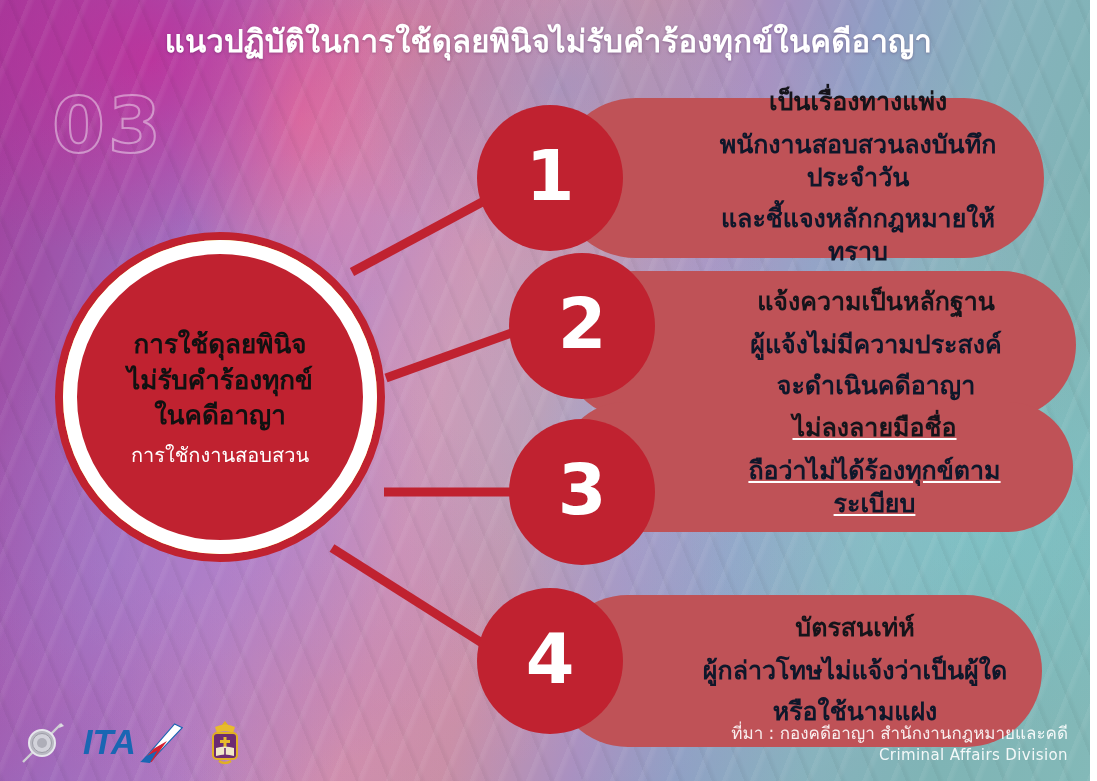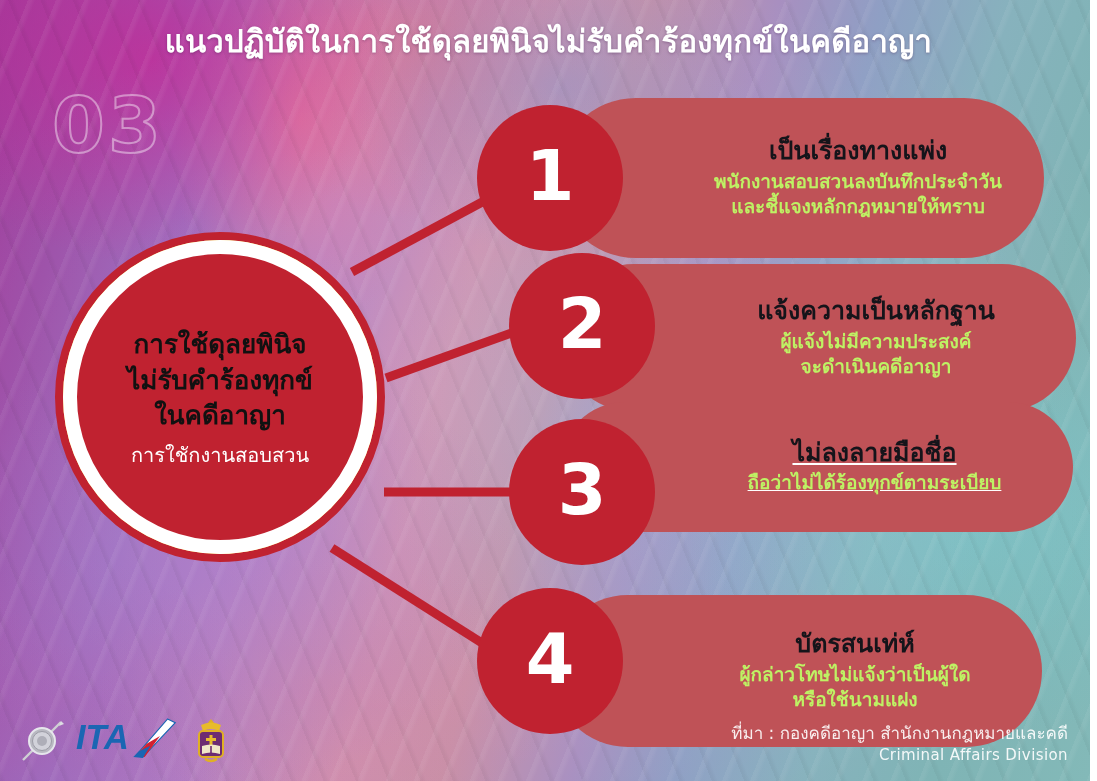--- a/index.html
+++ b/index.html
@@ -156,32 +156,33 @@
   .pill {
     position: absolute;
     background: #bf5257;
     color: #ffffff;
     display: flex;
     flex-direction: column;
     align-items: center;
     justify-content: center;
     text-align: center;
     padding: 6px 34px 8px 150px;
+    gap: 8px;
   }
 
   .pill-title {
     color: #15141a;
     font-size: 25px;
     font-weight: bold;
     line-height: 1.26;
     margin-bottom: 2px;
   }
   .pill-line {
-    color: #bef264;
-    font-size: 19px;
+    color: #0f172a;
+    font-size: 25px;
     font-weight: bold;
     line-height: 1.32;
   }
 
   .num-circle {
     position: absolute;
     border-radius: 50%;
     background: #c02230;
     display: flex;
     align-items: center;
@@ -203,21 +204,22 @@
     line-height: 1.45;
   }
   .credit-th { font-size: 17px; }
   .credit-en { font-size: 15px; letter-spacing: .4px; }
 
   .logos {
     position: absolute;
     left: 18px;
     bottom: 12px;
     display: flex;
-    gap: 10px;
+    align-items: center;
+    gap: 17px;
     height: 52px;
   }
 
   .logo-seal { width: 48px; height: 48px; }
   .logo-ita  { height: 42px; display: flex; align-items: center; }
   .logo-garuda { width: 40px; height: 48px; }
 </style>
 </head>
 <body>
 
@@ -254,21 +256,21 @@
 
   <div class="pill" style="left:556px; top:98px; width:488px; height:160px; border-radius:80px;">
     <div class="pill-title">เป็นเรื่องทางแพ่ง</div>
     <div class="pill-line">พนักงานสอบสวนลงบันทึกประจำวัน</div>
     <div class="pill-line">และชี้แจงหลักกฎหมายให้ทราบ</div>
   </div>
   <div class="num-circle" style="left:477px; top:105px; width:146px; height:146px;">
     <span>1</span>
   </div>
 
-  <div class="pill" style="left:560px; top:264px; width:516px; height:148px; border-radius:74px;">
+  <div class="pill" style="left:560px; top:271px; width:516px; height:148px; border-radius:74px;">
     <div class="pill-title">แจ้งความเป็นหลักฐาน</div>
     <div class="pill-line">ผู้แจ้งไม่มีความประสงค์</div>
     <div class="pill-line">จะดำเนินคดีอาญา</div>
   </div>
   <div class="num-circle" style="left:509px; top:253px; width:146px; height:146px;">
     <span>2</span>
   </div>
 
   <div class="pill" style="left:560px; top:402px; width:513px; height:130px; border-radius:65px;text-decoration:underline;">
     <div class="pill-title">ไม่ลงลายมือชื่อ</div>

